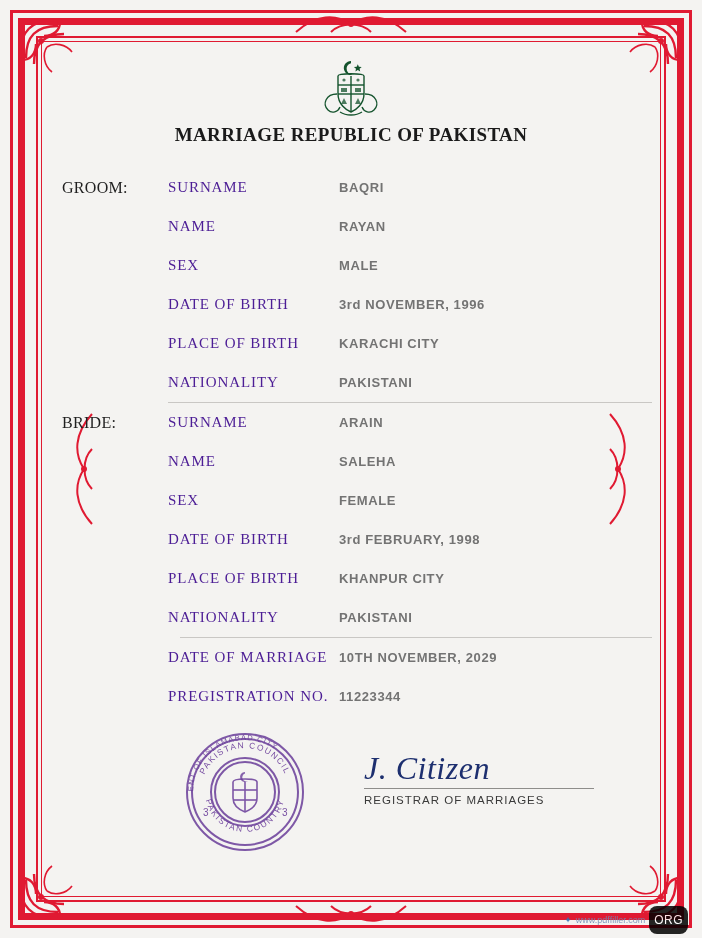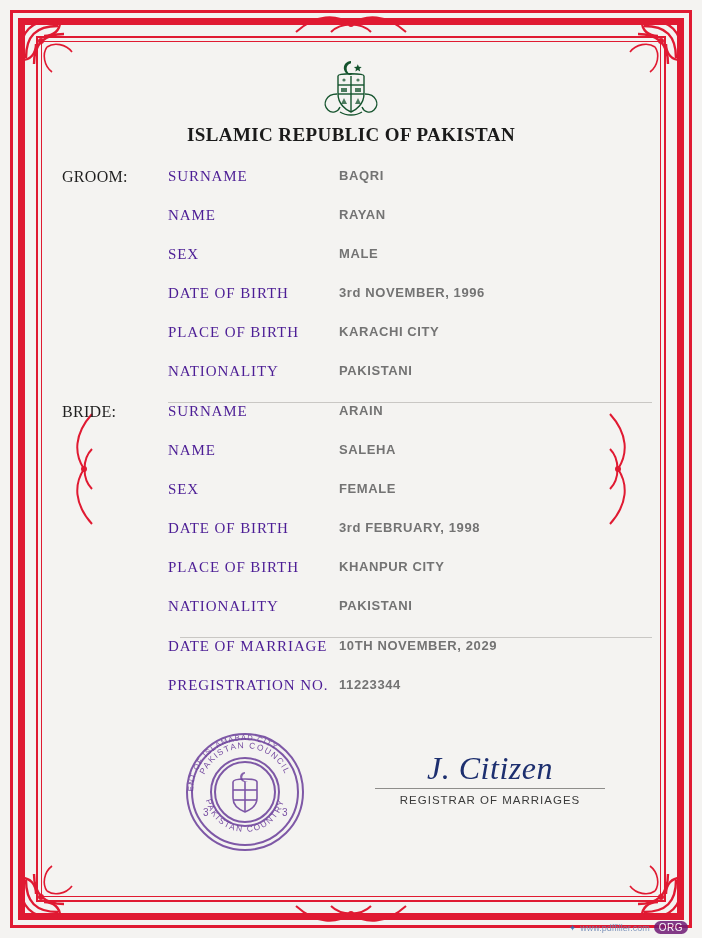--- a/index.html
+++ b/index.html
@@ -99,21 +99,21 @@
     letter-spacing: 0.5px;
     color: #141414;
     margin-top: 6px;
   }
   .fields {
     margin-top: 22px;
     padding-left: 12px;
   }
   .row {
     display: flex;
-    align-items: flex-start;
+    align-items: center;
     height: 39px;
   }
   .party {
     width: 106px;
     font-family: "Liberation Serif", serif;
     font-size: 16px;
     color: #1f1f1f;
     letter-spacing: 0.3px;
   }
   .label {
@@ -148,24 +148,23 @@
   }
   .seal {
     position: absolute;
     left: 133px;
     top: 0;
     width: 124px;
     height: 124px;
   }
   .sig-block {
     position: absolute;
-    left: 325px;
+    left: 314px;
     top: 22px;
     width: 230px;
-    text-align: center;
   }
   .sig {
     font-family: "Liberation Serif", serif;
     font-style: italic;
     font-size: 32px;
     color: #1d2f6f;
     letter-spacing: 0.5px;
     line-height: 1;
     padding-bottom: 4px;
   }
@@ -186,25 +185,25 @@
     bottom: 4px;
     display: flex;
     align-items: center;
     gap: 4px;
     font-family: "Liberation Sans", sans-serif;
     font-size: 9px;
     color: #6f89b5;
     opacity: 0.85;
   }
   .wm-badge {
-    background: #701a75;
+    background: #000000;
     color: #fff;
     border-radius: 8px;
-    padding: 1px 5px;
-    font-size: 10px;
+    padding: 7px 5px;
+    font-size: 12px;
     letter-spacing: 0.5px;
   }
   .wm-star { color: #2f6fb5; font-size: 9px; }
 </style>
 </head>
 <body>
 
 <div class="page">
 
   <div class="border-outer"></div>
@@ -354,21 +353,21 @@
           <path d="M42 38 l3 6 l-6 0 z"></path>
         </g>
         <g fill="none" stroke="#14532d" stroke-width="1.3">
           <path d="M21 34 C10 34 6 44 12 50 C16 54 22 52 24 47"></path>
           <path d="M49 34 C60 34 64 44 58 50 C54 54 48 52 46 47"></path>
           <path d="M24 52 C30 56 40 56 46 52"></path>
         </g>
       </svg>
     </div>
 
-    <div class="title-1">ISLAMIC REPUBLIC OF PAKISTAN</div>
+    <div class="title-1">MARRIAGE REPUBLIC OF PAKISTAN</div>
 
     <div class="fields">
 
       <div class="row">
         <div class="party">GROOM:</div>
         <div class="label">SURNAME</div>
         <div class="value">BAQRI</div>
       </div>
       <div class="row">
         <div class="party"></div>

